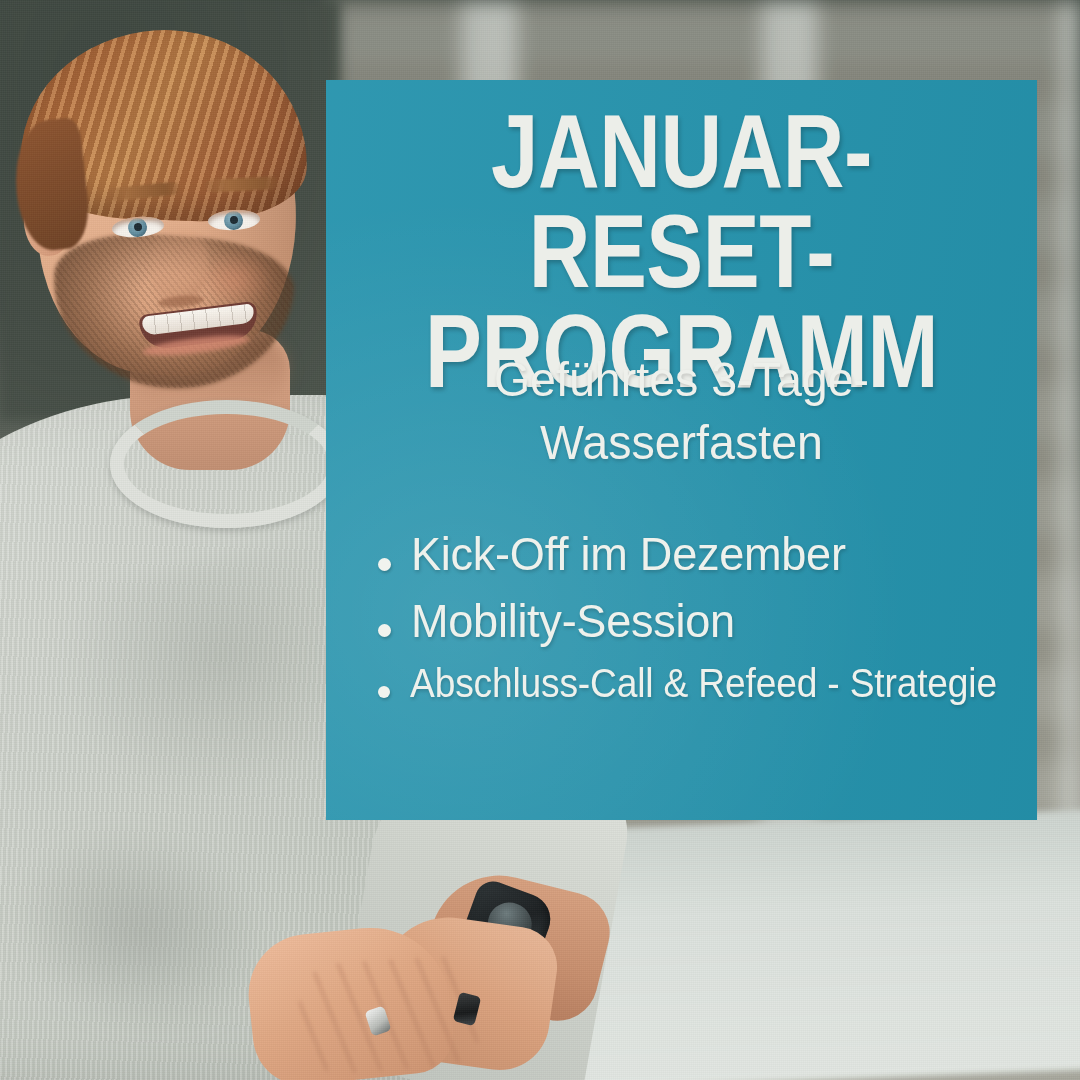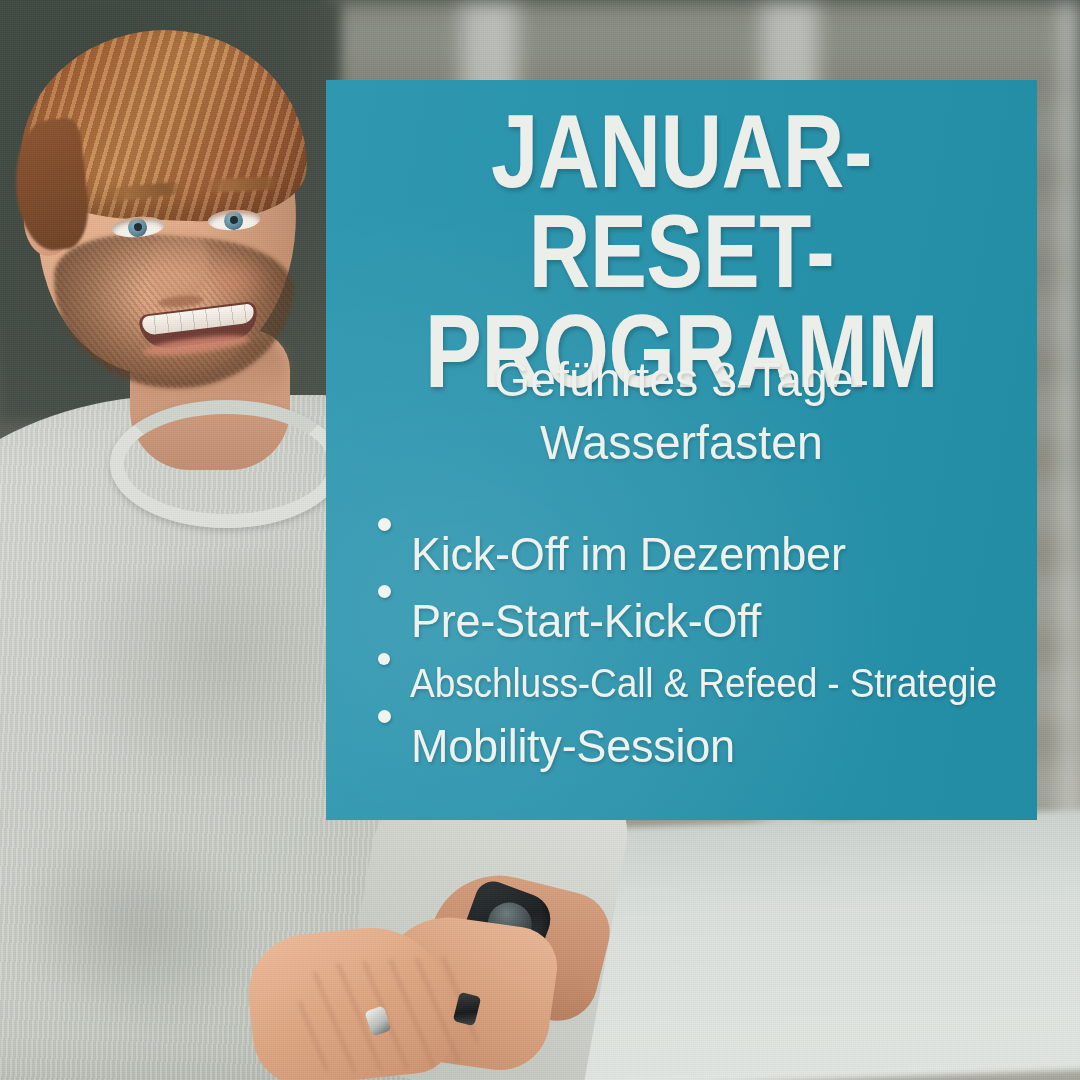--- a/index.html
+++ b/index.html
@@ -417,21 +417,21 @@
     left: 52px;
     top: 448px;
     right: 10px;
     list-style: none;
     margin: 0;
     padding: 0;
     color: #eef1ec;
   }
   .bullet {
     display: flex;
-    align-items: flex-start;
+    align-items: flex-end;
     margin-bottom: 14px;
   }
   .bullet-dot {
     flex: 0 0 auto;
     width: 13px; height: 13px;
     border-radius: 50%;
     background: #f1f3ee;
     margin-right: 20px;
     position: relative;
     top: -10px;
@@ -536,26 +536,22 @@
 
     <div class="subtitle">Geführtes 3-Tage-Wasserfasten</div>
 
     <ul class="bullets">
       <li class="bullet">
         <span class="bullet-dot"></span>
         <span class="bullet-text">Kick-Off im Dezember</span>
       </li>
       <li class="bullet">
         <span class="bullet-dot"></span>
-        <span class="bullet-text">Pre-Start-Kick-Off</span>
+        <span class="bullet-text">Mobility-Session</span>
       </li>
       <li class="bullet small">
         <span class="bullet-dot"></span>
         <span class="bullet-text">Abschluss-Call &amp; Refeed - Strategie</span>
       </li>
-      <li class="bullet">
-        <span class="bullet-dot"></span>
-        <span class="bullet-text">Mobility-Session</span>
-      </li>
     </ul>
   </div>
 
 </div>
 
 </body></html>

